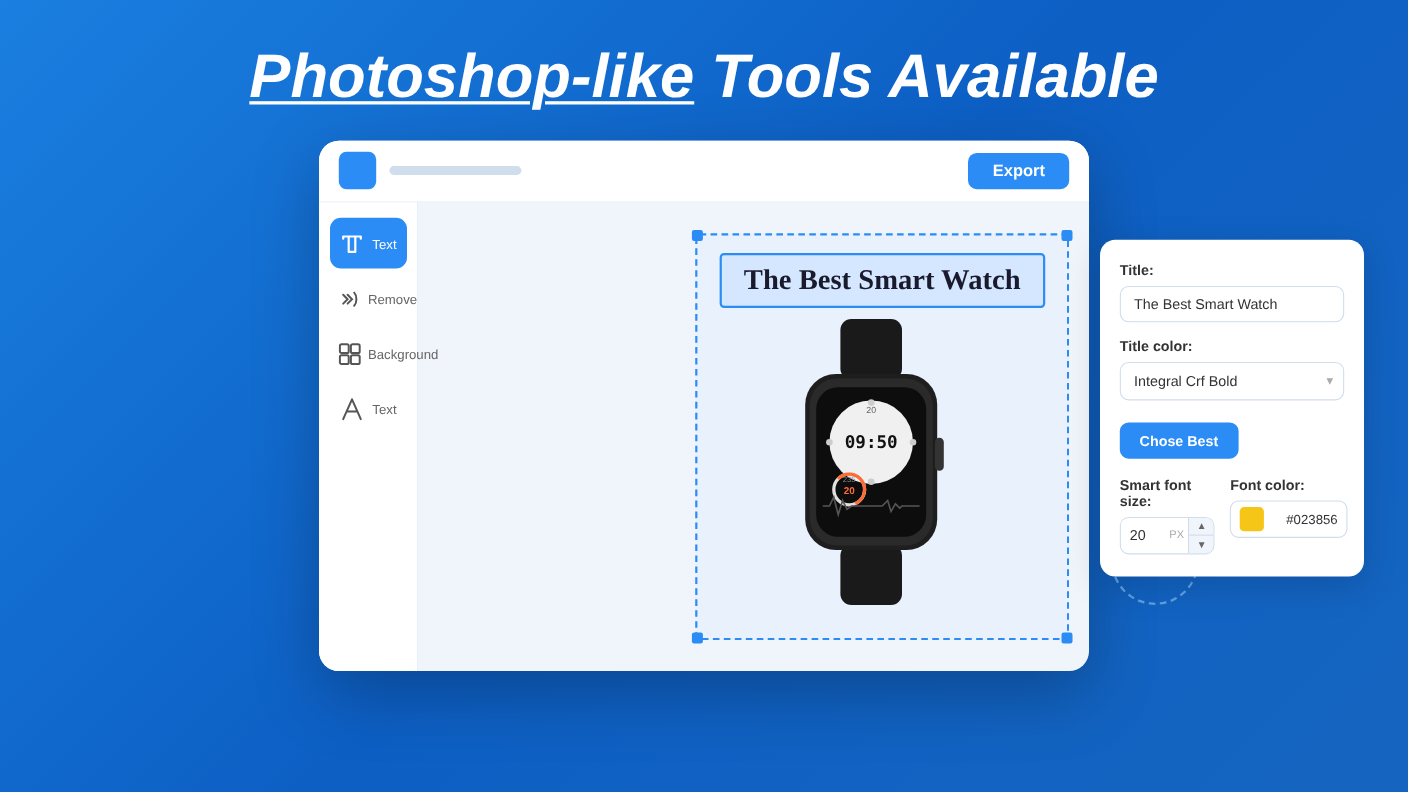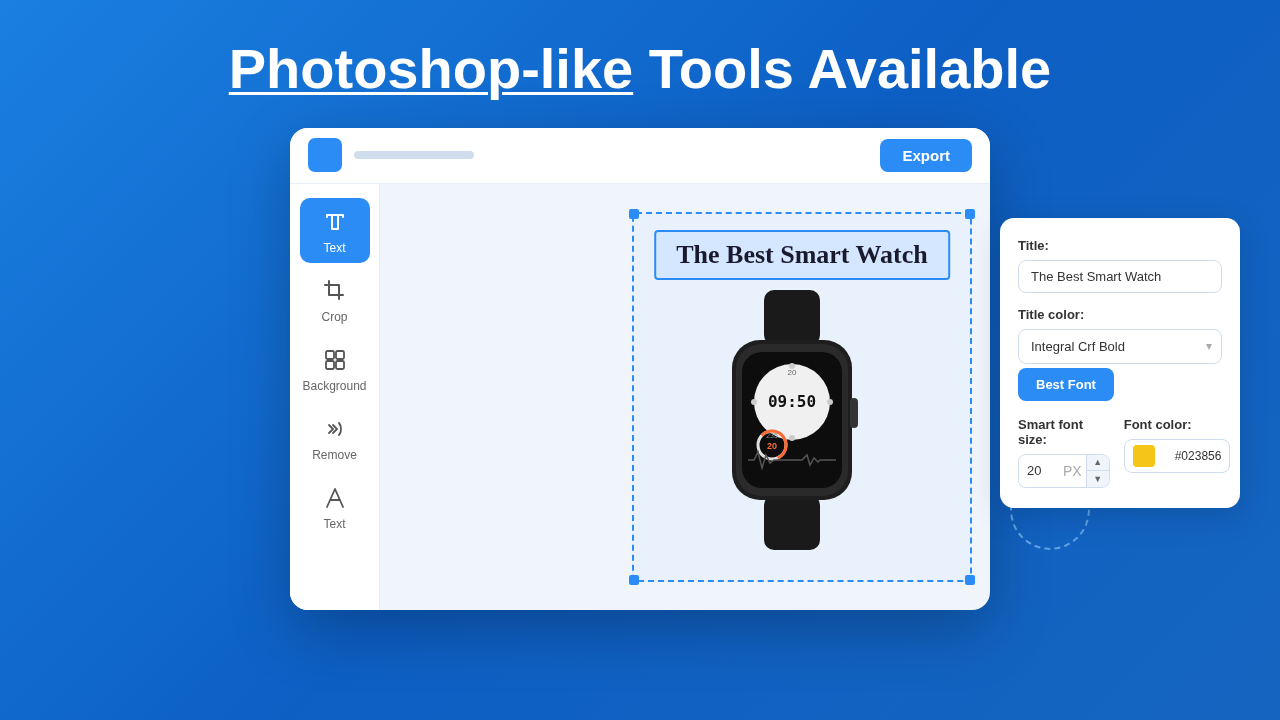--- a/index.html
+++ b/index.html
@@ -11,20 +11,21 @@
       font-family: -apple-system, BlinkMacSystemFont, 'Segoe UI', sans-serif;
       display: flex;
       flex-direction: column;
       align-items: center;
       justify-content: flex-start;
     }
 
     
     .page-header {
       padding: 38px 0 28px;
+      font-style: italic;
     }
     .page-title {
       font-size: 56px;
       font-weight: 800;
       color: #ffffff;
       line-height: 1.1;
     }
     .page-title .highlight {
       color: #ffffff;
       text-decoration: underline;
@@ -96,21 +97,20 @@
       border-radius: 0 0 0 18px;
       display: flex;
       flex-direction: column;
       align-items: center;
       padding: 14px 0;
       gap: 4px;
     }
     .tool-item {
       width: 70px;
       display: flex;
-      flex-direction: column;
       align-items: center;
       padding: 10px 6px 8px;
       border-radius: 10px;
       cursor: pointer;
       gap: 5px;
     }
     .tool-item.active {
       background: #2b8cf6;
     }
     .tool-item.active .tool-label {
@@ -219,21 +219,21 @@
       border: 1.5px solid #d0dded;
       border-radius: 8px;
       padding: 8px 12px;
       font-size: 13px;
       color: #333;
       outline: none;
       margin-bottom: 14px;
     }
     .prop-select-wrap {
       position: relative;
-      margin-bottom: 4px;
+      margin-bottom: 20px;
     }
     .prop-select {
       width: 100%;
       border: 1.5px solid #d0dded;
       border-radius: 8px;
       padding: 9px 12px;
       font-size: 13px;
       color: #333;
       appearance: none;
       outline: none;
@@ -276,21 +276,21 @@
     }
     .prop-size-input {
       width: 40px;
       border: none;
       padding: 7px 8px;
       font-size: 13px;
       color: #333;
       outline: none;
     }
     .prop-size-unit {
-      font-size: 14px;
+      font-size: 10px;
       color: #aaa;
       padding: 0 4px;
     }
     .prop-size-arrows {
       display: flex;
       flex-direction: column;
       background: #f0f5fc;
       border-left: 1px solid #d0dded;
     }
     .arrow-btn {
@@ -363,55 +363,46 @@
 
       <div class="tool-item active">
         <div class="tool-icon-wrap">
           <svg width="24" height="24" viewBox="0 0 24 24" fill="none">
             <path d="M4 7V5h16v2M9 5v14M15 5v14M9 19h6" stroke="#ffffff" stroke-width="2" stroke-linecap="round" stroke-linejoin="round"></path>
           </svg>
         </div>
         <span class="tool-label">Text</span>
       </div>
 
+
       <div class="tool-item">
         <div class="tool-icon-wrap">
           <svg width="24" height="24" viewBox="0 0 24 24" fill="none">
-            <path d="M6 2v14h14" stroke="#555" stroke-width="2" stroke-linecap="round" stroke-linejoin="round"></path>
-            <path d="M2 6h14v14" stroke="#555" stroke-width="2" stroke-linecap="round" stroke-linejoin="round"></path>
+            <path d="M6 8l4 4-4 4M10 8l4 4-4 4" stroke="#555" stroke-width="1.8" stroke-linecap="round"></path>
+            <path d="M16 6c1 1 2 3 2 6s-1 5-2 6" stroke="#555" stroke-width="1.8" stroke-linecap="round"></path>
           </svg>
         </div>
-        <span class="tool-label">Crop</span>
+        <span class="tool-label">Remove</span>
       </div>
 
       <div class="tool-item">
         <div class="tool-icon-wrap">
           <svg width="24" height="24" viewBox="0 0 24 24" fill="none">
             <rect x="3" y="3" width="8" height="8" rx="1.5" stroke="#555" stroke-width="1.8"></rect>
             <rect x="13" y="3" width="8" height="8" rx="1.5" stroke="#555" stroke-width="1.8"></rect>
             <rect x="3" y="13" width="8" height="8" rx="1.5" stroke="#555" stroke-width="1.8"></rect>
             <rect x="13" y="13" width="8" height="8" rx="1.5" stroke="#555" stroke-width="1.8"></rect>
           </svg>
         </div>
         <span class="tool-label">Background</span>
       </div>
 
       <div class="tool-item">
         <div class="tool-icon-wrap">
           <svg width="24" height="24" viewBox="0 0 24 24" fill="none">
-            <path d="M6 8l4 4-4 4M10 8l4 4-4 4" stroke="#555" stroke-width="1.8" stroke-linecap="round"></path>
-            <path d="M16 6c1 1 2 3 2 6s-1 5-2 6" stroke="#555" stroke-width="1.8" stroke-linecap="round"></path>
-          </svg>
-        </div>
-        <span class="tool-label">Remove</span>
-      </div>
-
-      <div class="tool-item">
-        <div class="tool-icon-wrap">
-          <svg width="24" height="24" viewBox="0 0 24 24" fill="none">
             <path d="M12 3L4 21M12 3L20 21M7 14h10" stroke="#555" stroke-width="1.8" stroke-linecap="round" stroke-linejoin="round"></path>
           </svg>
         </div>
         <span class="tool-label">Text</span>
       </div>
 
     </div>
 
     <div class="canvas-area">
       <div class="selection-box">
@@ -468,21 +459,21 @@
         <input class="prop-input" type="text" value="The Best Smart Watch" style="">
 
         <div class="prop-label">Title color:</div>
         <div class="prop-select-wrap">
           <select class="prop-select">
             <option>Integral Crf Bold</option>
           </select>
           <span class="prop-select-arrow">▾</span>
         </div>
 
-        <button class="choose-font-btn">Best Font</button>
+        <button class="choose-font-btn">Chose Best</button>
 
         <div class="prop-row">
           <div class="prop-col">
             <div class="prop-label">Smart font size:</div>
             <div class="prop-size-wrap">
               <input class="prop-size-input" type="text" value="20" style="">
               <span class="prop-size-unit">PX</span>
               <div class="prop-size-arrows">
                 <div class="arrow-btn">▲</div>
                 <div class="arrow-btn">▼</div>

